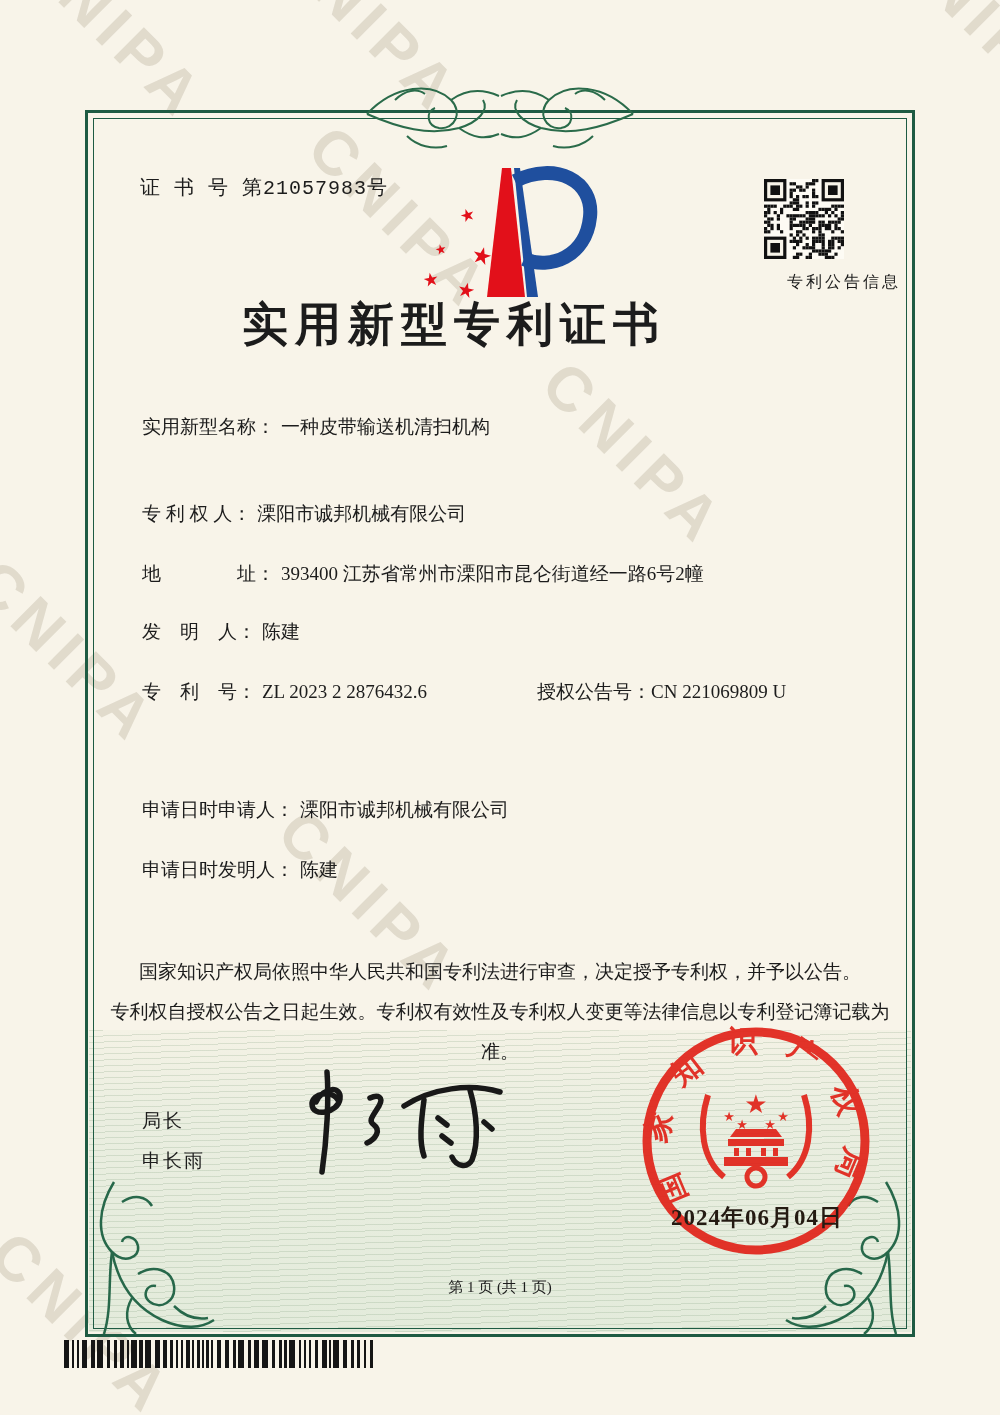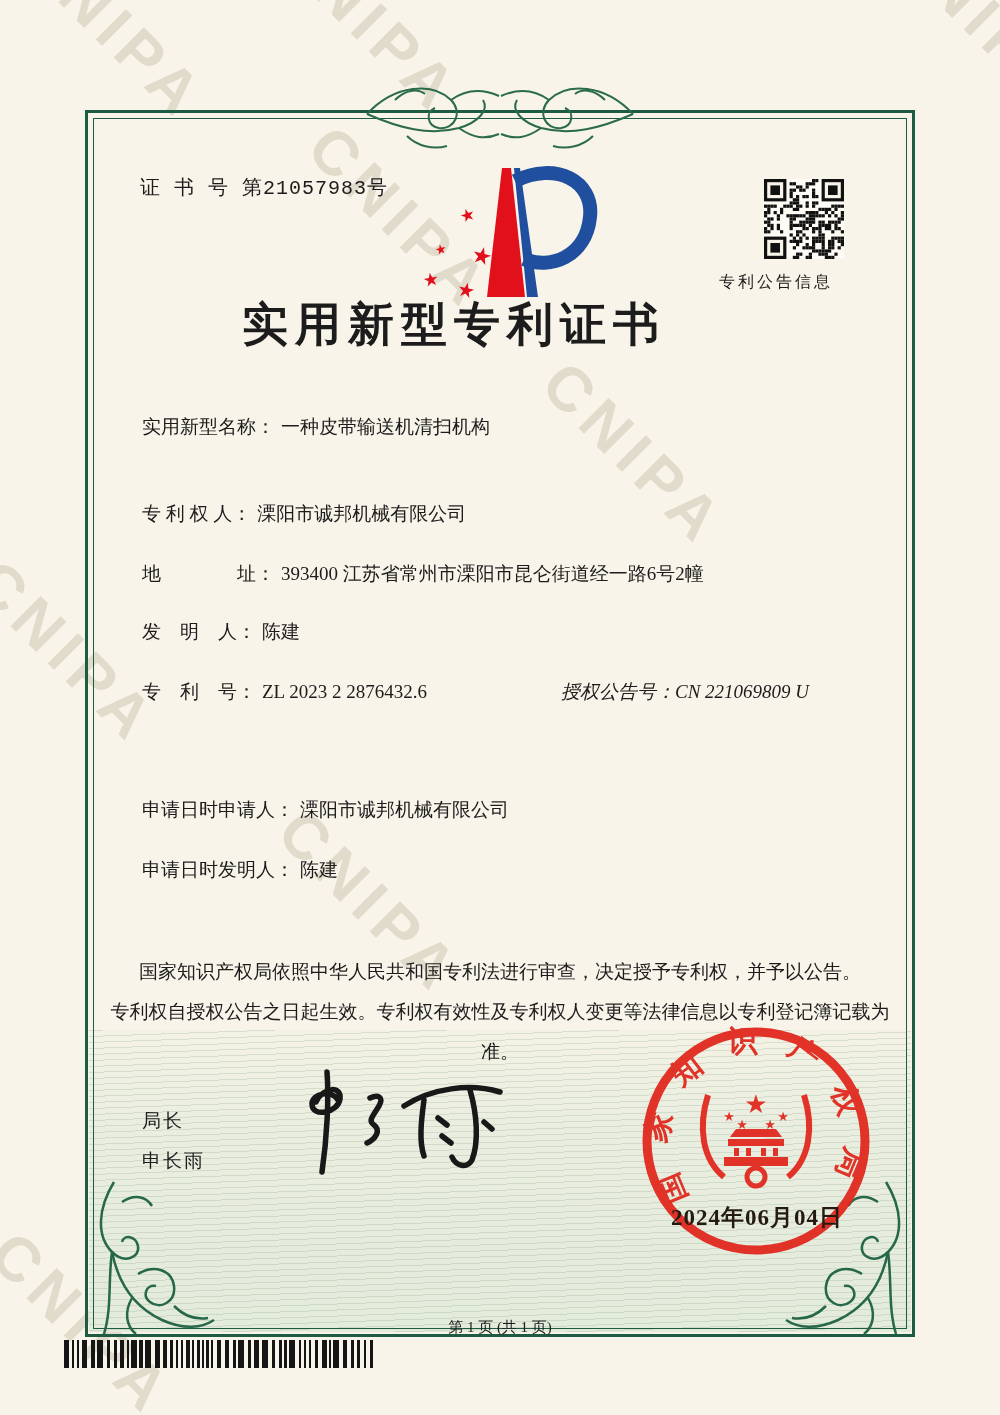--- a/index.html
+++ b/index.html
@@ -20,45 +20,45 @@
   .waves{position:absolute;left:89px;top:1030px;width:822px;height:302px;
          background:
            repeating-linear-gradient(178deg, rgba(110,145,108,0.20) 0 1px, rgba(0,0,0,0) 1px 6px),
            linear-gradient(180deg,#f4f2e5 0%,#eaeee0 30%,#e3ebdb 100%);}
 
   .certno{position:absolute;left:140px;top:174px;font-size:20px;letter-spacing:1px;font-family:Liberation Mono, monospace;}
 
   .logo{position:absolute;left:414px;top:165px;}
 
   .qr{position:absolute;left:764px;top:179px;width:80px;height:80px;background:#fdfbf4;}
-  .qr-caption{position:absolute;left:700px;top:272px;width:152px;text-align:center;
+  .qr-caption{position:absolute;left:768px;top:272px;width:152px;text-align:center;
               font-size:16px;letter-spacing:3px;}
 
   .title{position:absolute;left:0;top:294px;width:908px;text-align:center;
          font-size:46px;font-weight:bold;letter-spacing:7px;}
 
   .row{position:absolute;left:142px;font-size:19px;white-space:nowrap;}
   .row .lbl{margin-right:6px;}
-  .rrow{position:absolute;left:561px;font-size:19px;white-space:nowrap;font-style:italic;}
+  .rrow{position:absolute;left:537px;font-size:19px;white-space:nowrap;}
   .r1{top:414px}.r2{top:501px}.r3{top:561px}.r4{top:619px}
   .r5{top:679px}.r6{top:739px}.r7{top:797px}.r8{top:857px}
 
   .statement{position:absolute;left:95px;top:952px;width:810px;text-align:center;
              font-size:19px;line-height:40px;}
 
   .signer{position:absolute;left:142px;font-family:"Liberation Sans", sans-serif;
           font-size:19px;letter-spacing:2px;}
   .signer.t{top:1108px}.signer.n{top:1148px}
   .sig-svg{position:absolute;left:272px;top:1066px;}
 
   .seal{position:absolute;left:638px;top:1023px;}
   .seal-date{position:absolute;left:652px;top:1202px;width:210px;text-align:center;
              font-size:23px;font-weight:bold;color:#241a12;letter-spacing:1px;}
 
-  .pageno{position:absolute;left:0;top:1278px;width:1000px;text-align:center;font-size:15px;margin-top:40px;}
+  .pageno{position:absolute;left:0;top:1278px;width:1000px;text-align:center;font-size:15px;}
 
   .barcode{position:absolute;left:64px;top:1340px;}
 
   .orn{position:absolute;pointer-events:none;}
   .orn.top-l{left:361px;top:80px;}
   .orn.top-r{left:500px;top:80px;transform:scaleX(-1);transform-origin:0 0;translate:139px 0;}
   .orn.bot-l{left:88px;top:1178px;}
   .orn.bot-r{left:782px;top:1178px;transform:scaleX(-1);}
 </style>
 </head>

